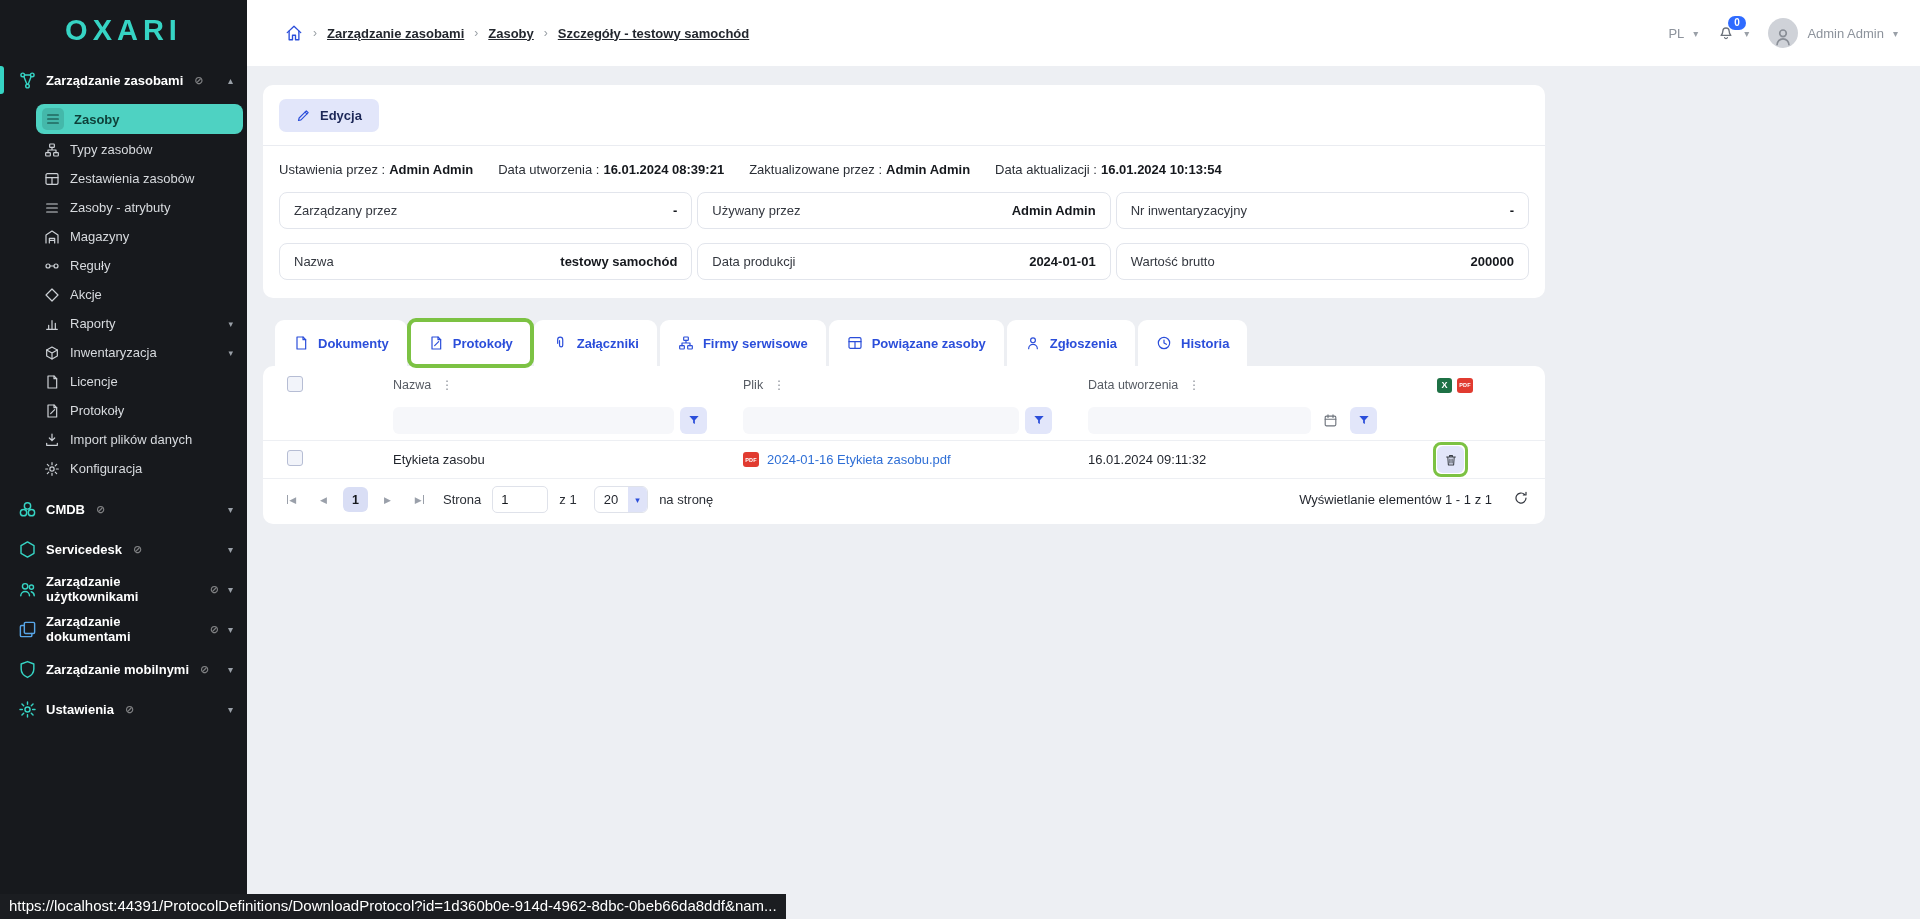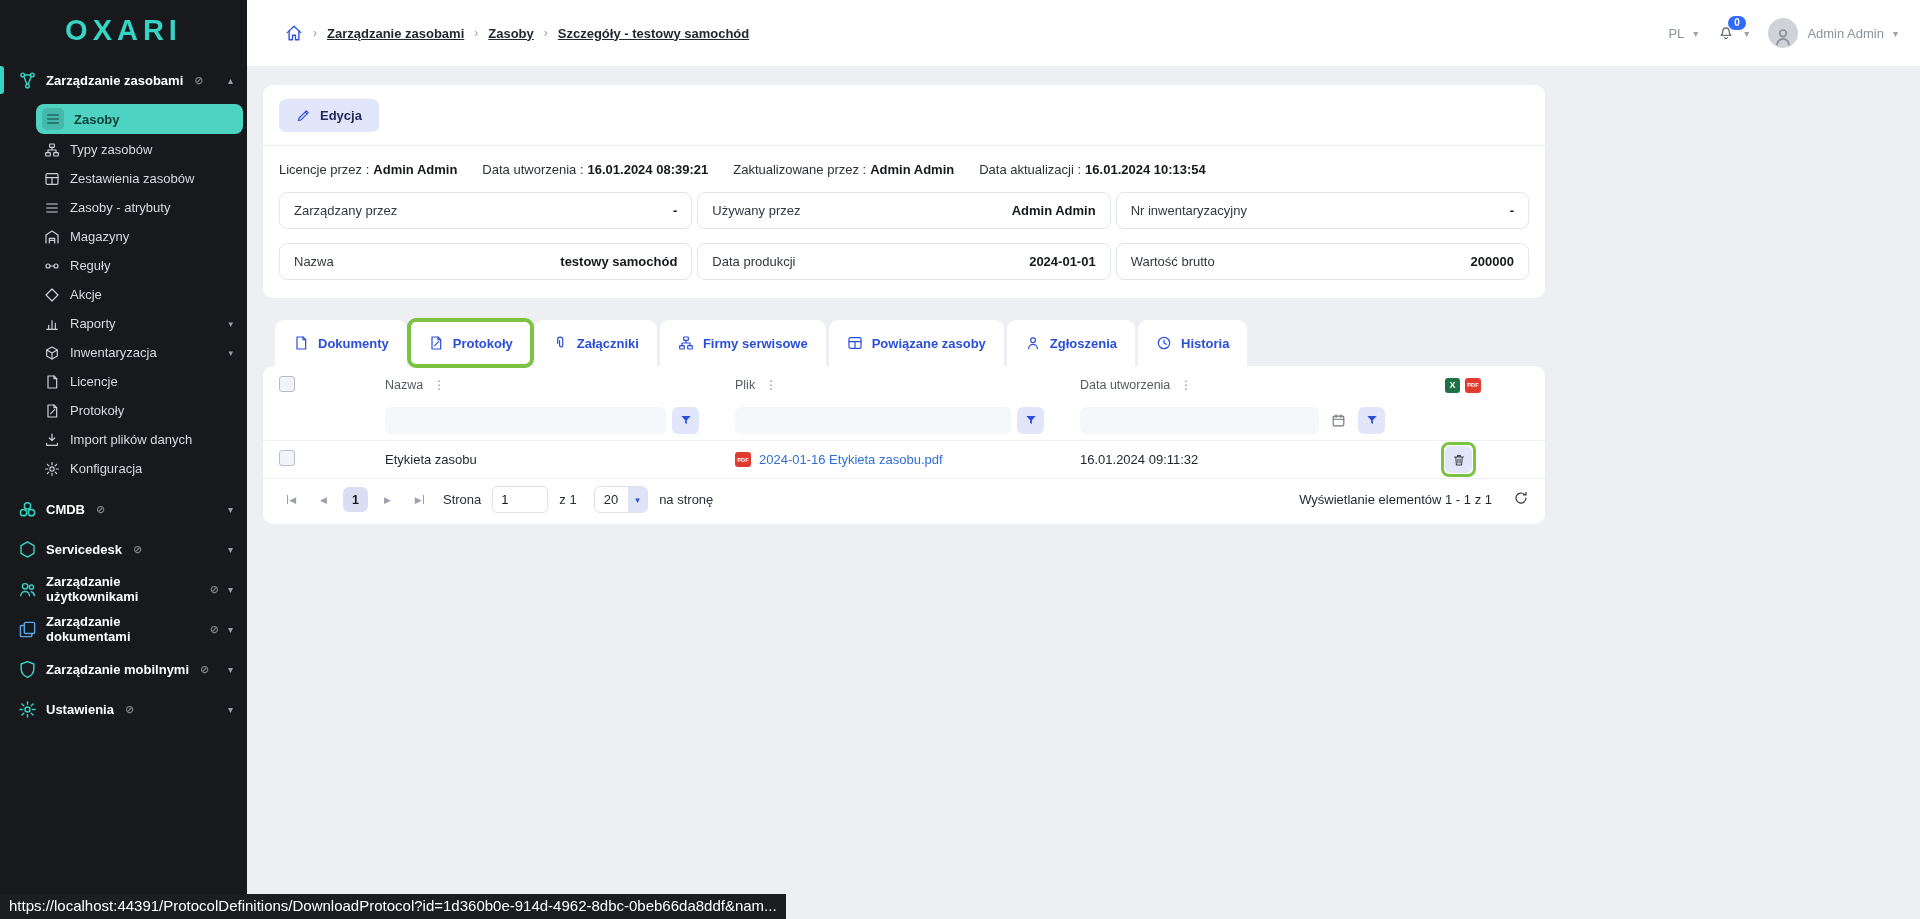--- a/index.html
+++ b/index.html
@@ -73,21 +73,21 @@
   
   .tabs-row { display:flex; gap:3px; margin:22px 0 0 12px; }
   .tab { background:#fff; border-radius:9px 9px 0 0; height:46px; display:flex; align-items:center;
          gap:9px; padding:14px 18px; color:#2b4eda; font-weight:600; cursor:pointer; position:relative; }
   .tab .ic { width:16px; height:16px; }
   .tab.annotated::after { content:""; position:absolute; inset:-2px -3px; border:4px solid #7cc243;
          border-radius:9px; pointer-events:none; }
 
   
   .table-card { padding-bottom:2px; }
-  .tgrid { display:grid; grid-template-columns:106px 350px 345px 1fr 84px; align-items:center; padding:0 16px; }
+  .tgrid { display:grid; grid-template-columns:106px 350px 345px 1fr 84px; align-items:center; padding:0 24px; }
   .thead { height:38px; color:#565b63; font-size:12.5px; }
   .kebab { color:#8a8f98; margin-left:10px; cursor:pointer; font-size:12px; }
   .export-cell { display:flex; gap:5px; }
   .chip { border-radius:3px; color:#fff; font-weight:700; display:flex; align-items:center;
           justify-content:center; cursor:pointer; }
   .xls-chip { width:15px; height:15px; background:#1e7145; font-size:9px; }
   .pdf-chip { width:16px; height:15px; background:#e13b30; font-size:5.5px; letter-spacing:.2px; }
   .tfilter { height:36px; padding-bottom:4px; }
   .fcell { display:flex; align-items:center; gap:6px; padding-right:36px; }
   .fcell.date { padding-right:60px; }
@@ -441,21 +441,21 @@
       <button class="btn-edit">
         <svg class="ic" viewBox="0 0 24 24">
             <use href="#sym-pencil"></use>
           </svg>
         <span>Edycja</span>
       </button>
       <div class="divider"></div>
 
       <div class="meta-row">
         <span class="meta-item">
-          <span>Licencje przez :</span><span class="v">Admin Admin</span>
+          <span>Ustawienia przez :</span><span class="v">Admin Admin</span>
         </span>
         <span class="meta-item">
           <span>Data utworzenia :</span><span class="v">16.01.2024 08:39:21</span>
         </span>
         <span class="meta-item">
           <span>Zaktualizowane przez :</span><span class="v">Admin Admin</span>
         </span>
         <span class="meta-item">
           <span>Data aktualizacji :</span><span class="v">16.01.2024 10:13:54</span>
         </span>

